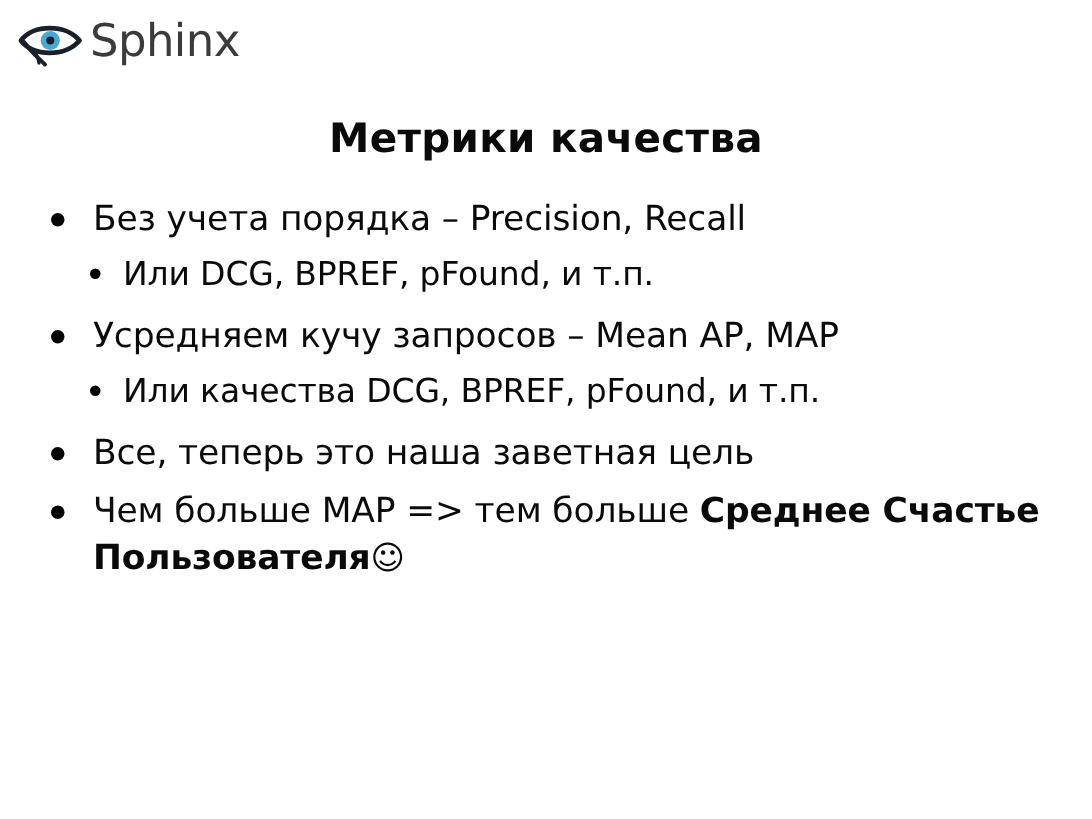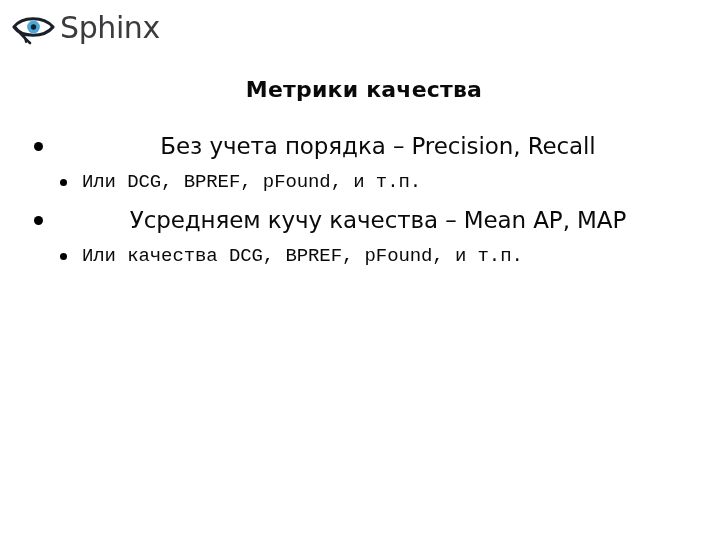--- a/index.html
+++ b/index.html
@@ -51,21 +51,21 @@
   }
 
   
   .slide-title {
     position: absolute;
     left: 0;
     top: 78px;
     width: 728px;
     text-align: center;
     font-family: "DejaVu Sans", sans-serif;
-    font-size: 22px;
+    font-size: 27px;
     font-weight: bold;
     letter-spacing: 0.2px;
     color: #0a0a0a;
     line-height: 1.1;
   }
 
   
   .body-list {
     position: absolute;
     left: 34px;
@@ -117,27 +117,25 @@
 
   .bullet-text {
     flex: 1 1 auto;
     font-family: "DejaVu Sans", sans-serif;
     color: #0a0a0a;
   }
   .level-1 .bullet-text {
     font-size: 23px;
     line-height: 1.32;
     letter-spacing: -0.1px;
-    text-align: center;
   }
   .level-2 .bullet-text {
-    font-size: 19px;
+    font-size: 22px;
     line-height: 1.3;
     letter-spacing: -0.1px;
-    font-family: Liberation Mono, monospace;
   }
 
   .em {
     font-weight: bold;
   }
   .smiley {
     font-family: "DejaVu Sans", sans-serif;
     font-weight: normal;
     font-size: 22px;
   }
@@ -176,26 +174,38 @@
       <span class="marker">
           <span class="dot-sm"></span>
         </span>
       <span class="bullet-text">Или DCG, BPREF, pFound, и т.п.</span>
     </div>
 
     <div class="bullet-row level-1">
       <span class="marker">
           <span class="dot-lg"></span>
         </span>
-      <span class="bullet-text">Усредняем кучу качества – Mean AP, MAP</span>
+      <span class="bullet-text">Усредняем кучу запросов – Mean AP, MAP</span>
     </div>
 
     <div class="bullet-row level-2">
       <span class="marker">
           <span class="dot-sm"></span>
         </span>
       <span class="bullet-text">Или качества DCG, BPREF, pFound, и т.п.</span>
     </div>
 
-
+    <div class="bullet-row level-1">
+      <span class="marker">
+          <span class="dot-lg"></span>
+        </span>
+      <span class="bullet-text">Все, теперь это наша заветная цель</span>
+    </div>
+
+    <div class="bullet-row level-1">
+      <span class="marker">
+          <span class="dot-lg"></span>
+        </span>
+      <span class="bullet-text"><span>Чем больше MAP =&gt; тем больше </span><span class="em">Среднее Счастье Пользователя</span><span class="smiley">☺</span></span>
+    </div>
 
   </div>
 </div>
 
 </body></html>

